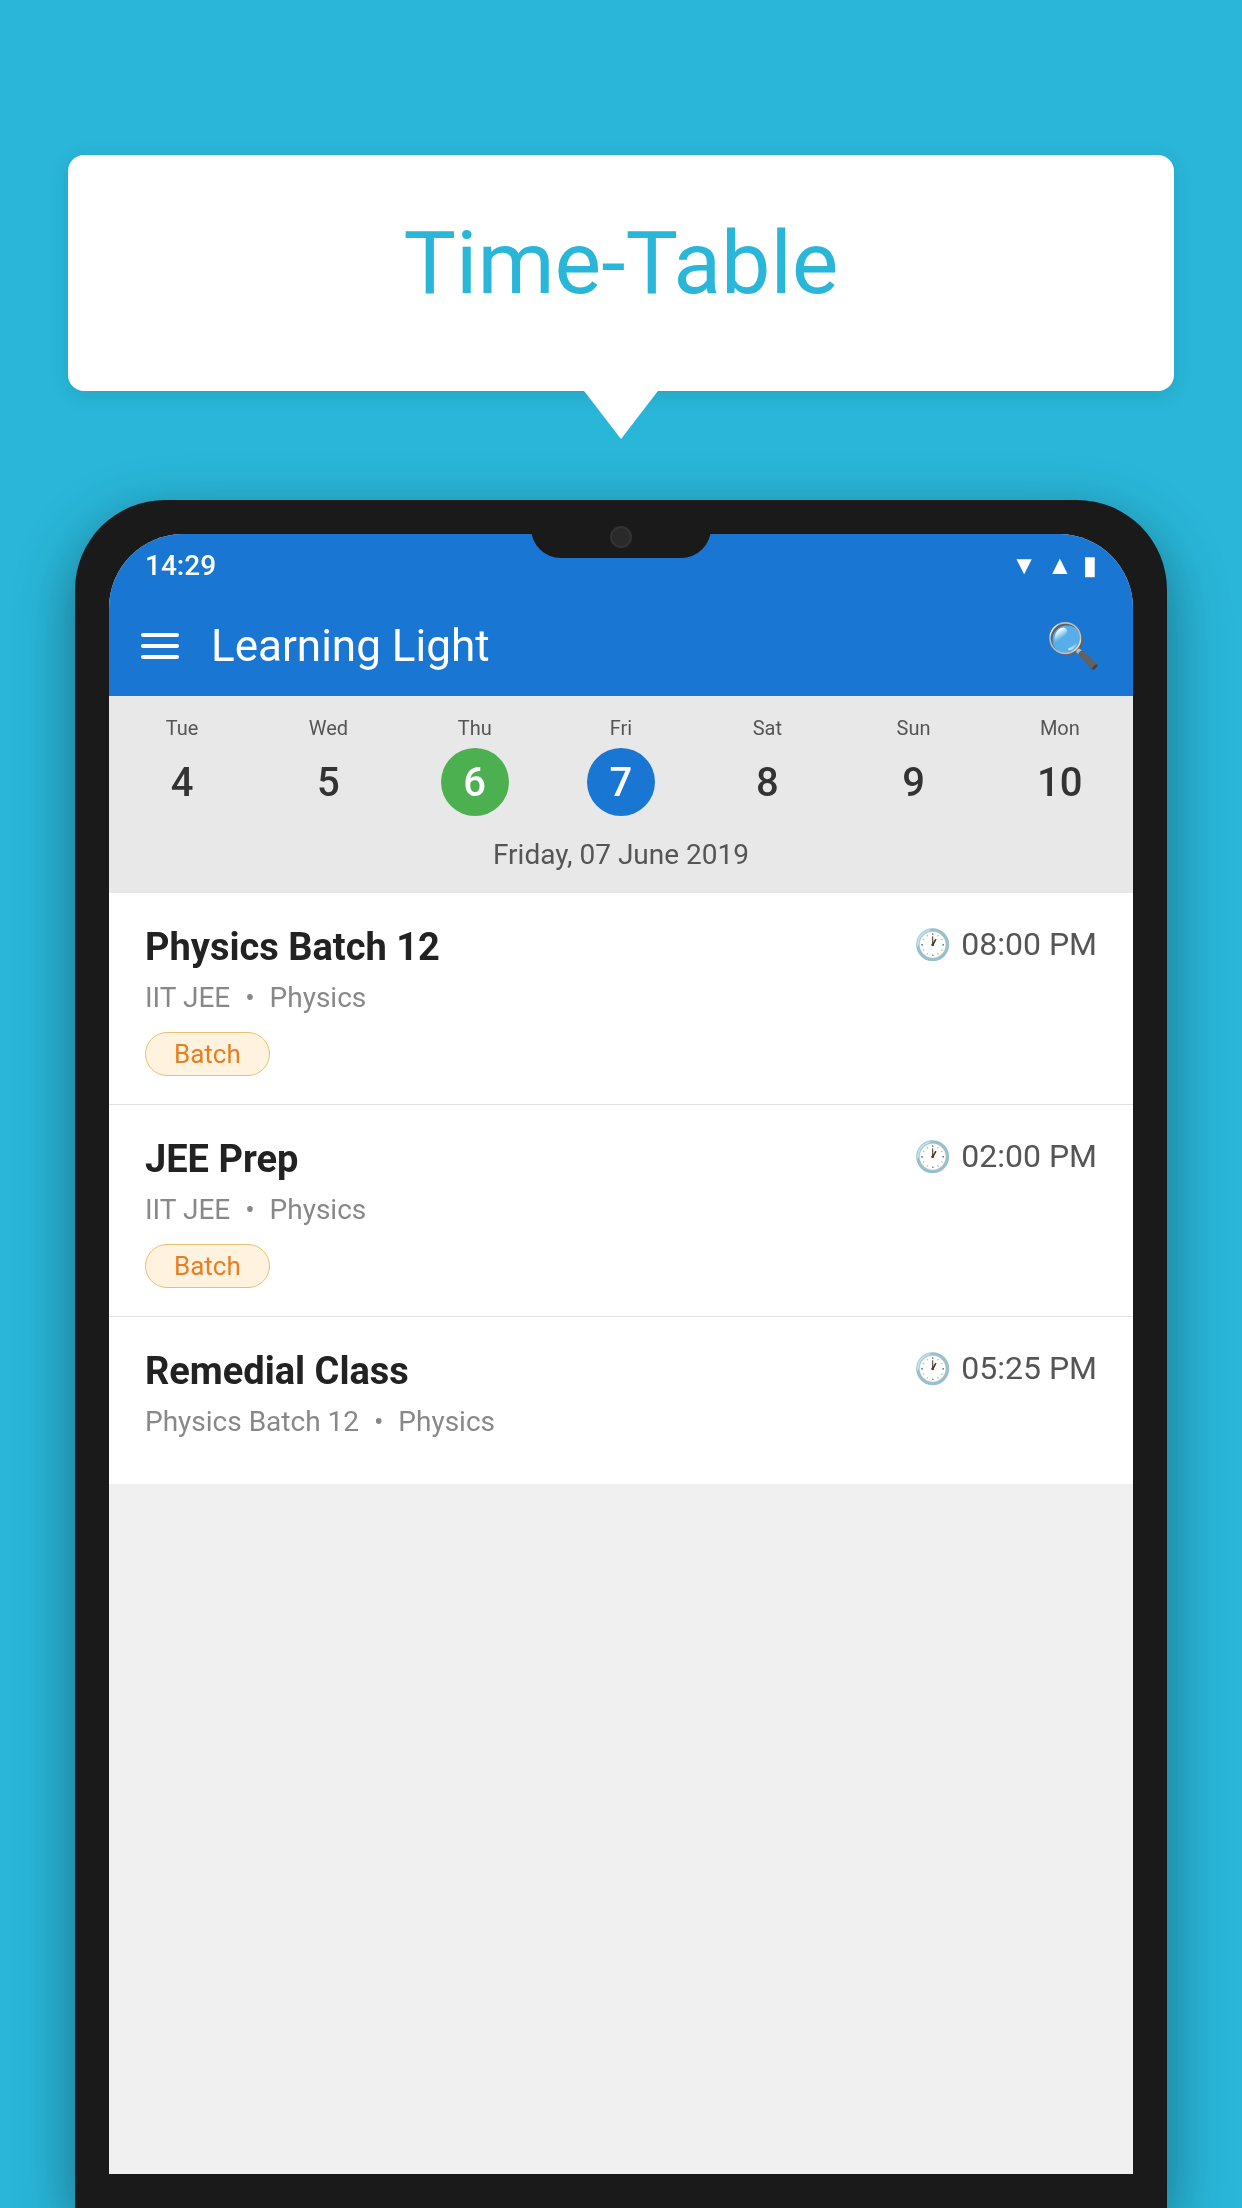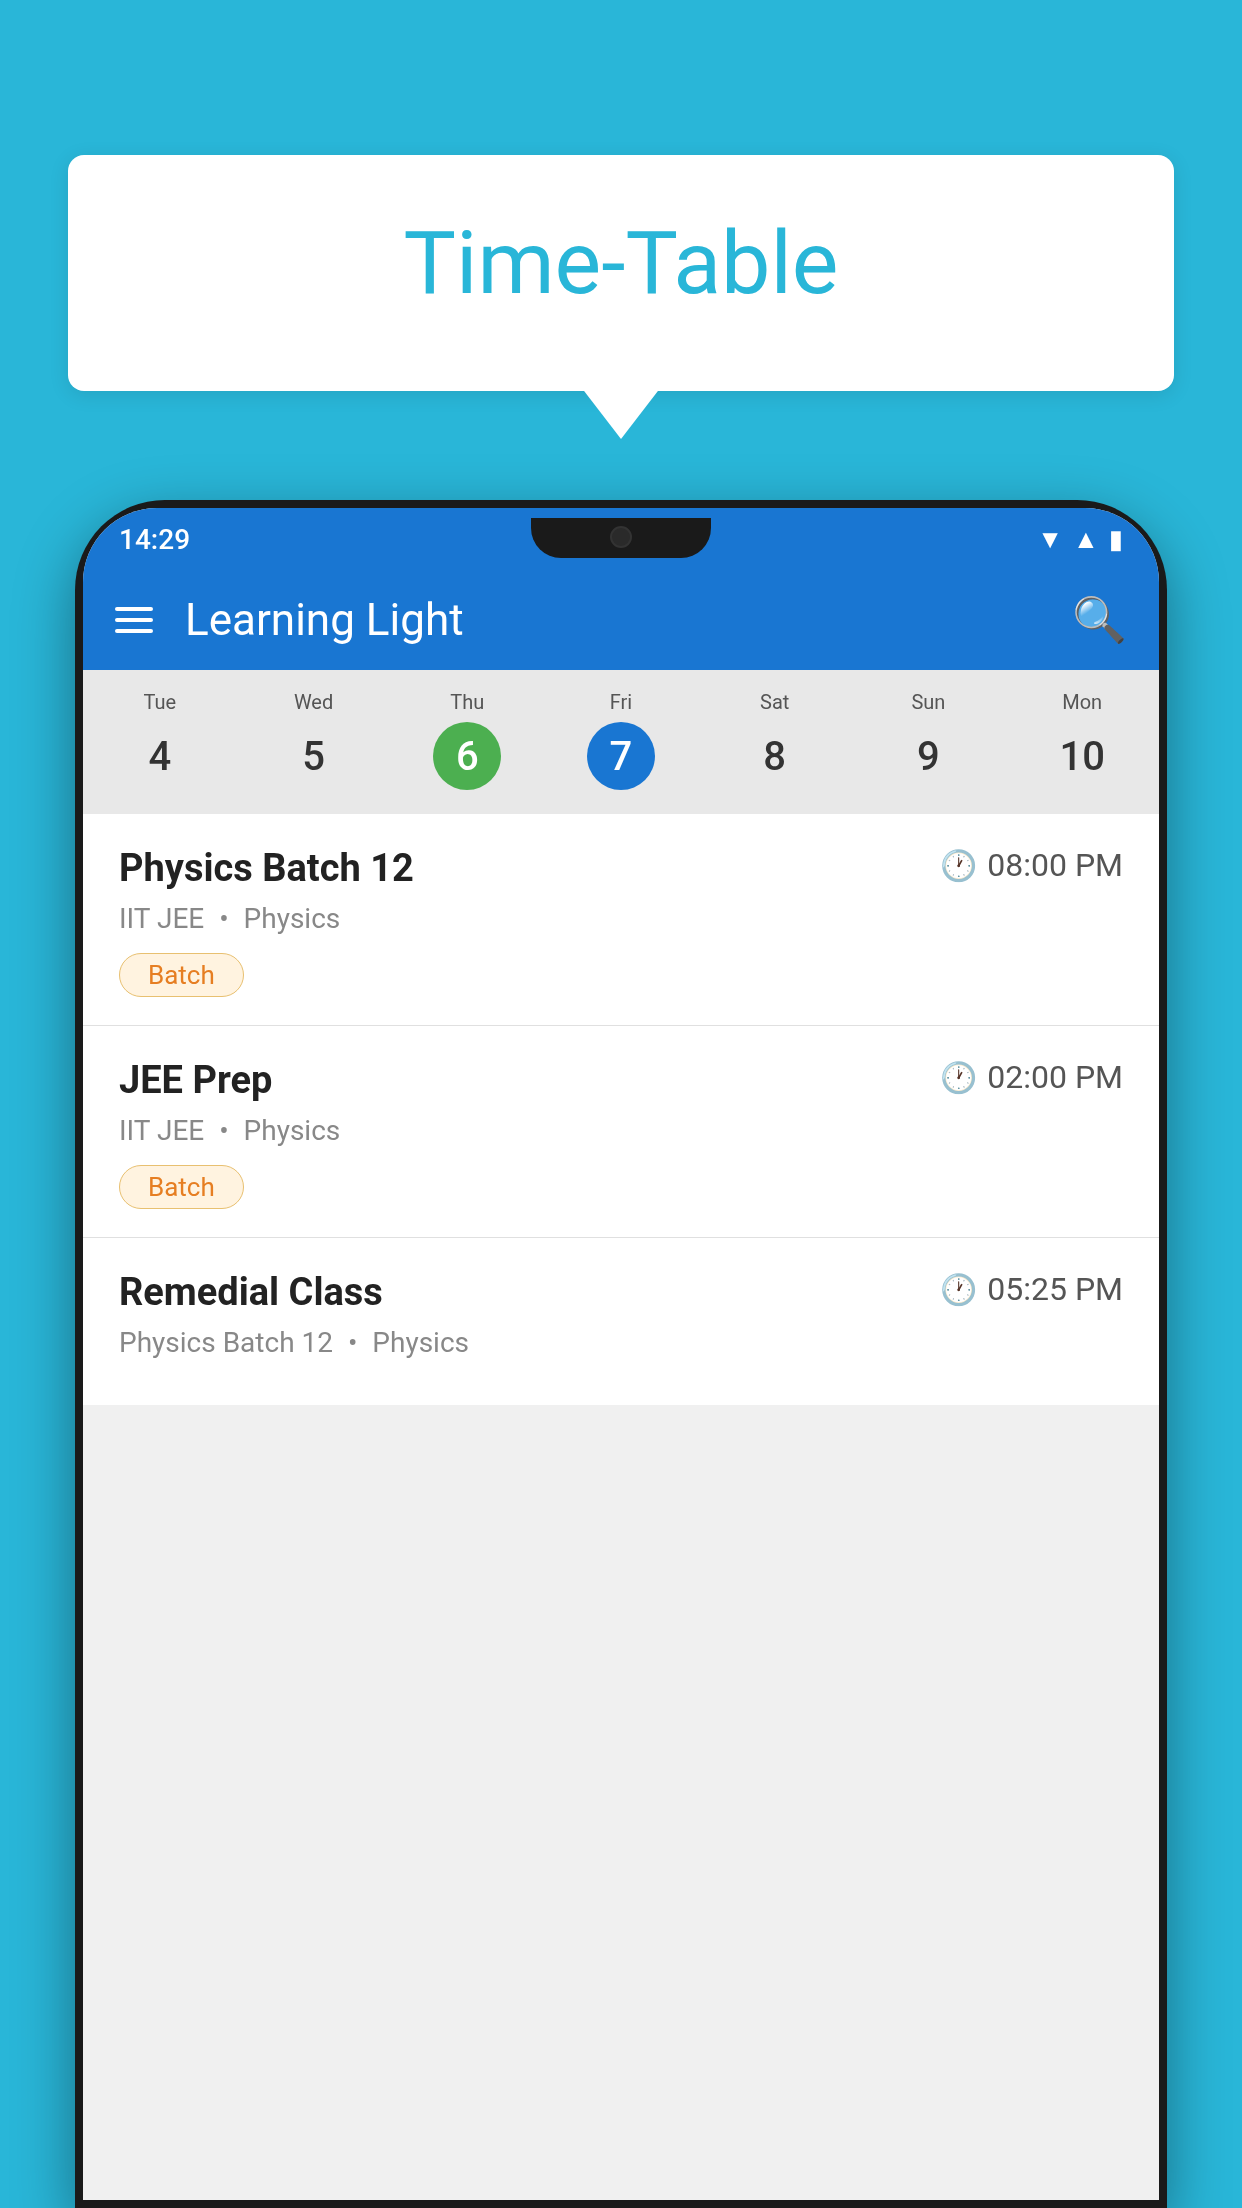--- a/index.html
+++ b/index.html
@@ -56,21 +56,21 @@
 
     
     .phone-frame {
       position: absolute;
       top: 500px;
       left: 75px;
       right: 75px;
       bottom: 0;
       background: #1a1a1a;
       border-radius: 90px 90px 0 0;
-      padding: 8px;
+      padding: 34px;
       box-shadow: 0 20px 60px rgba(0,0,0,0.4);
     }
 
     
     .phone-notch {
       position: absolute;
       top: 18px;
       left: 50%;
       transform: translateX(-50%);
       width: 180px;
@@ -327,20 +327,21 @@
       </div>
       <div class="day-numbers">
         <div class="day-number">4</div>
         <div class="day-number">5</div>
         <div class="day-number today">6</div>
         <div class="day-number selected">7</div>
         <div class="day-number">8</div>
         <div class="day-number">9</div>
         <div class="day-number">10</div>
       </div>
+      <div class="selected-date">Friday, 07 June 2019</div>
     </div>
 
     <div class="schedule-list">
 
       <div class="schedule-item">
         <div class="item-header">
           <span class="item-title">Physics Batch 12</span>
           <div class="item-time">
             <span class="clock-icon">🕐</span>
             <span>08:00 PM</span>

